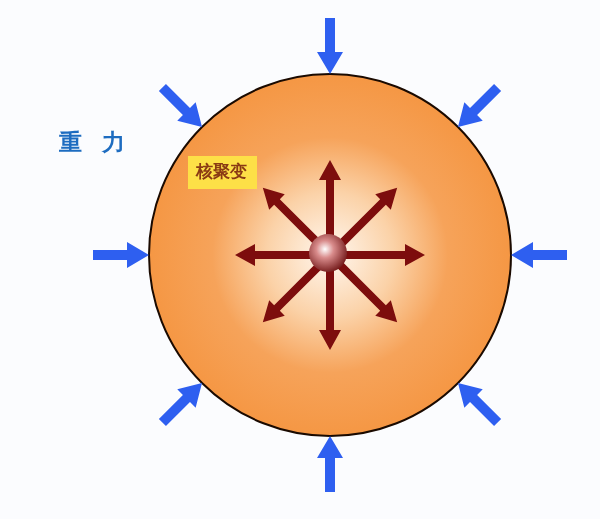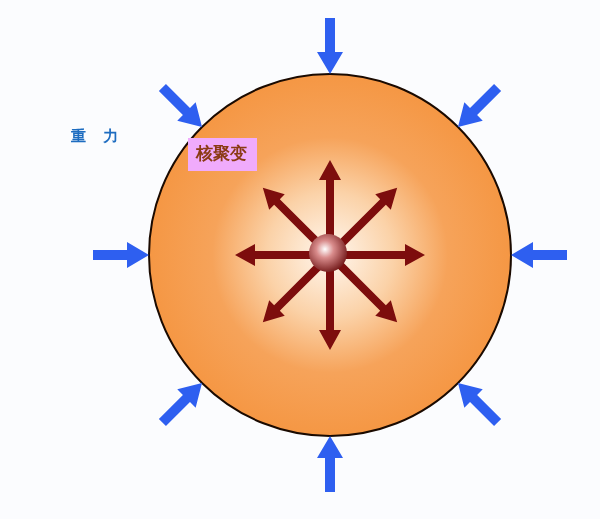--- a/index.html
+++ b/index.html
@@ -1,19 +1,19 @@
 <!DOCTYPE html>
 <html><head>
   <meta charset="utf-8">
   <style>
     html, body { margin:0; padding:0; }
     body { width:600px; height:519px; background:#fbfcfe; position:relative; overflow:hidden; font-family:"DejaVu Sans", sans-serif; }
     svg { position:absolute; left:0; top:0; }
-    .label-gravity { position:absolute; left:71px; top:127px; font-size:15px; font-weight:bold; color:#1d6cc0; letter-spacing:6px; }
-    .label-fusion { position:absolute; left:188px; top:138px; padding:4px 10px 6px 8px; background:#f0abfc; font-size:17px; font-weight:bold; color:#8a3a14; }
+    .label-gravity { position:absolute; left:59px; top:127px; font-size:23px; font-weight:bold; color:#1d6cc0; letter-spacing:6px; }
+    .label-fusion { position:absolute; left:188px; top:156px; padding:4px 10px 6px 8px; background:#fde047; font-size:17px; font-weight:bold; color:#8a3a14; }
   </style>
 </head>
 <body>
 
 <svg width="600" height="519" viewBox="0 0 600 519">
   <defs>
     <radialGradient id="sunGrad" cx="330" cy="255" r="181" gradientUnits="userSpaceOnUse">
       <stop offset="0" stop-color="#fff7ef"></stop>
       <stop offset="0.35" stop-color="#fbd2a8"></stop>
       <stop offset="0.65" stop-color="#f6a35a"></stop>

